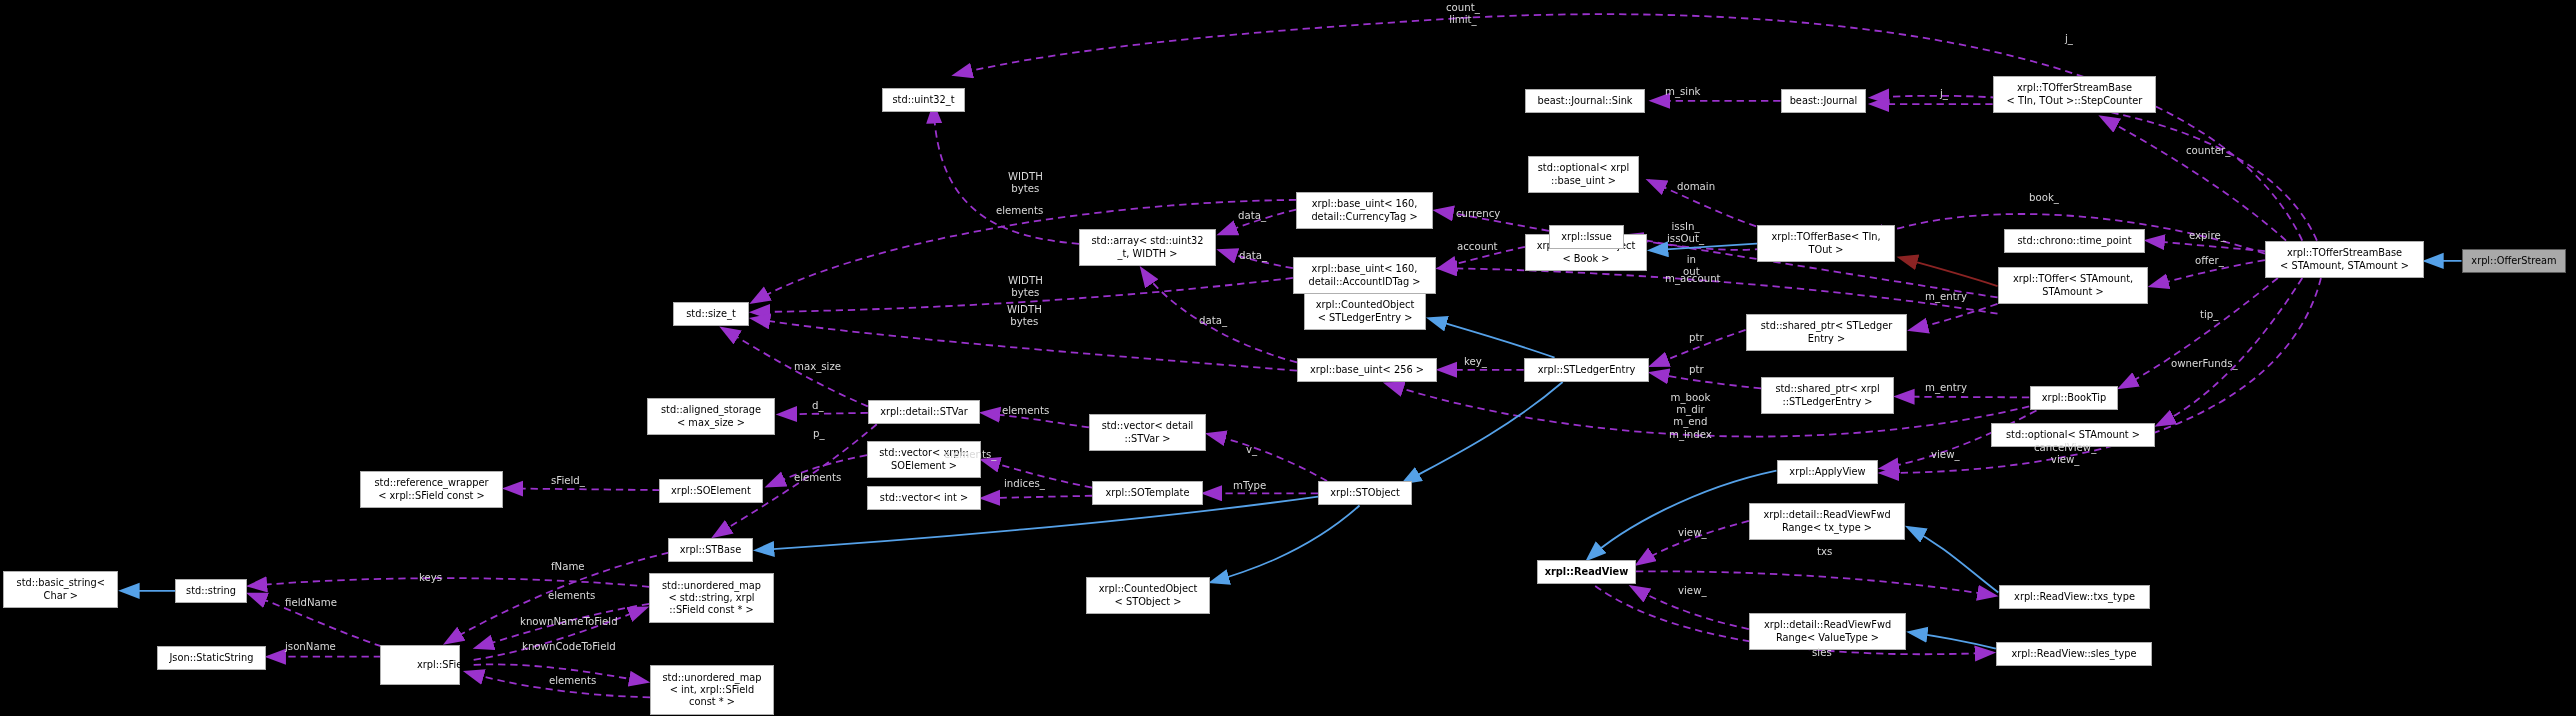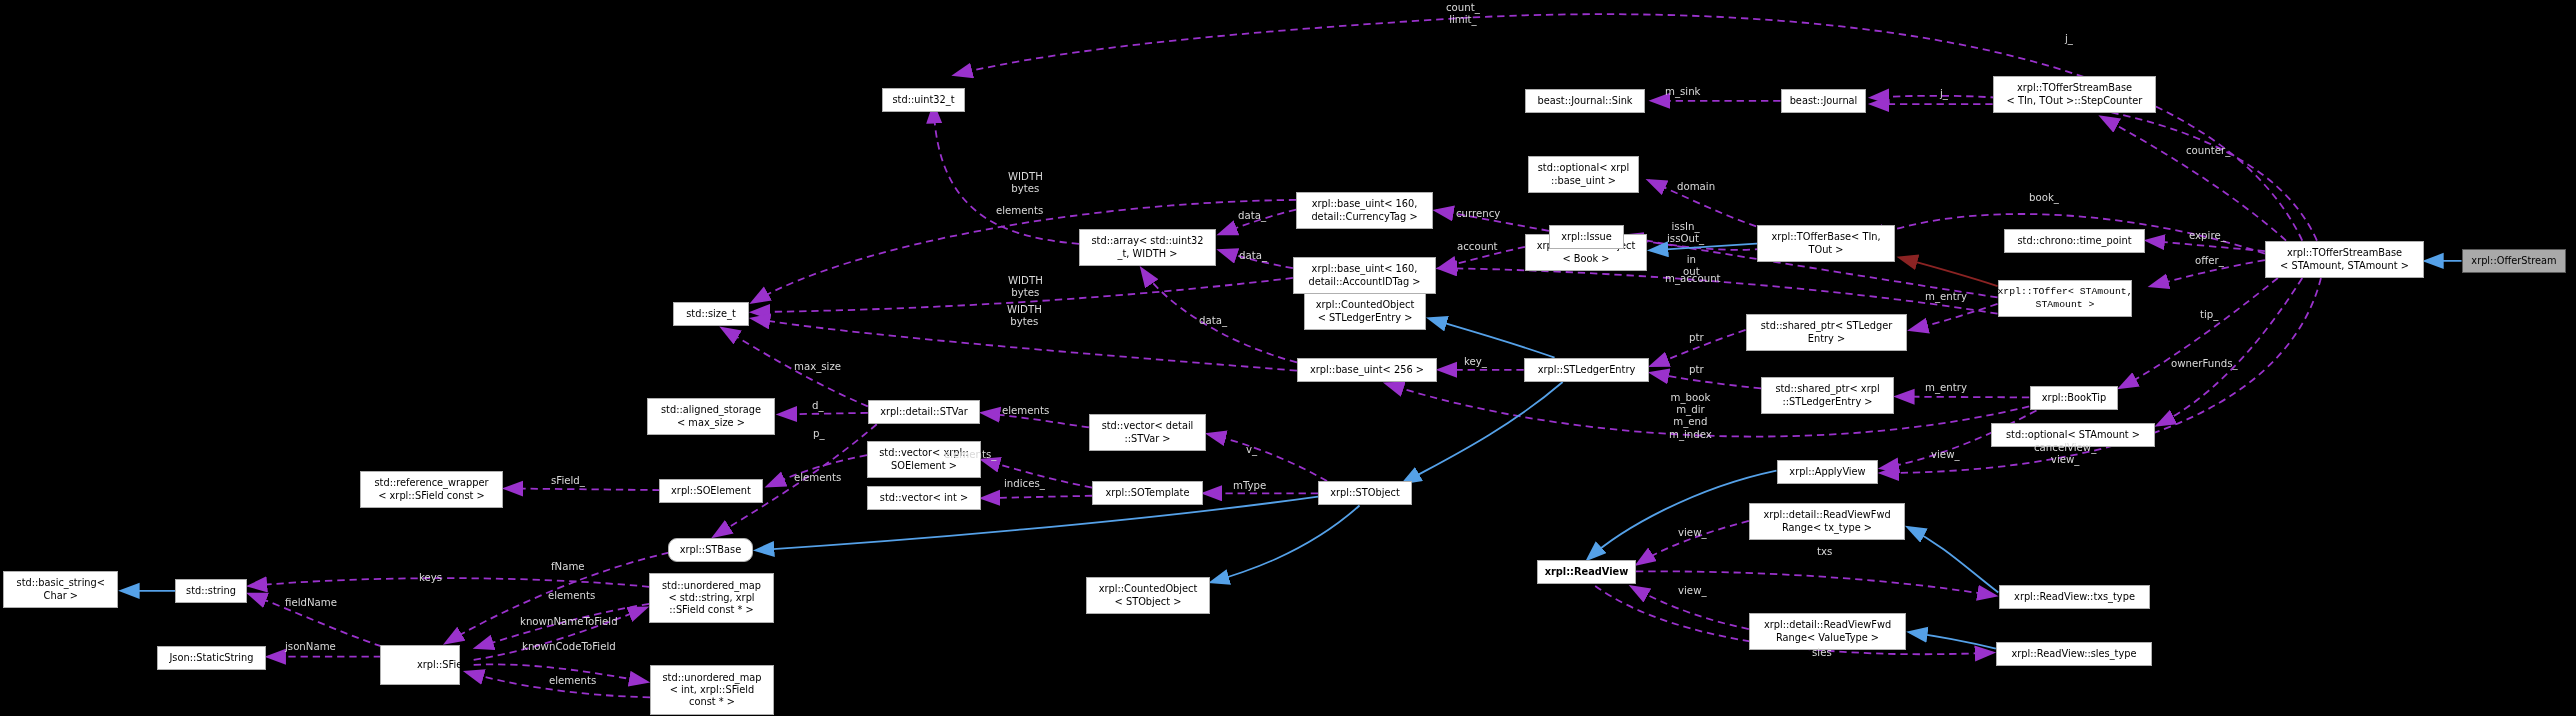--- a/index.html
+++ b/index.html
@@ -111,21 +111,21 @@
     <div class="node" style="left:1296px;top:192px;width:137px;height:37px;">xrpl::base_uint&lt; 160,
 detail::CurrencyTag &gt;</div>
     <div class="node" style="left:1079px;top:229px;width:137px;height:37px;">std::array&lt; std::uint32
 _t, WIDTH &gt;</div>
     <div class="node" style="left:1293px;top:257px;width:143px;height:37px;">xrpl::base_uint&lt; 160,
 detail::AccountIDTag &gt;</div>
     <div class="node" style="left:1549px;top:225px;width:75px;height:24.4px;">xrpl::Issue</div>
     <div class="node" style="left:1757px;top:225px;width:138px;height:37px;">xrpl::TOfferBase&lt; TIn,
 TOut &gt;</div>
     <div class="node" style="left:2004px;top:229px;width:141px;height:24.4px;">std::chrono::time_point</div>
-    <div class="node" style="left:1998px;top:280px;width:134px;height:37px;font-family:Liberation Mono, monospace;">xrpl::TOffer&lt; STAmount,
+    <div class="node" style="left:1998px;top:267px;width:150px;height:37px;">xrpl::TOffer&lt; STAmount,
 STAmount &gt;</div>
     <div class="node" style="left:2265px;top:241px;width:159px;height:37px;">xrpl::TOfferStreamBase
 &lt; STAmount, STAmount &gt;</div>
     <div class="node focus" style="left:2462px;top:249px;width:104px;height:24.4px;">xrpl::OfferStream</div>
     <div class="node" style="left:1304px;top:293px;width:122px;height:37px;">xrpl::CountedObject
 &lt; STLedgerEntry &gt;</div>
     <div class="node" style="left:1297px;top:358px;width:140px;height:24.4px;">xrpl::base_uint&lt; 256 &gt;</div>
     <div class="node" style="left:1524px;top:358px;width:125px;height:24.4px;">xrpl::STLedgerEntry</div>
     <div class="node" style="left:1746px;top:314px;width:161px;height:37px;">std::shared_ptr&lt; STLedger
 Entry &gt;</div>
@@ -140,21 +140,21 @@
     <div class="node" style="left:1089px;top:414px;width:117px;height:37px;">std::vector&lt; detail
 ::STVar &gt;</div>
     <div class="node" style="left:867px;top:441px;width:114px;height:37px;">std::vector&lt; xrpl::
 SOElement &gt;</div>
     <div class="node" style="left:867px;top:486px;width:114px;height:24.4px;">std::vector&lt; int &gt;</div>
     <div class="node" style="left:1092px;top:481px;width:111px;height:24.4px;">xrpl::SOTemplate</div>
     <div class="node" style="left:1318px;top:481px;width:94px;height:24.4px;">xrpl::STObject</div>
     <div class="node" style="left:360px;top:471px;width:143px;height:37px;">std::reference_wrapper
 &lt; xrpl::SField const &gt;</div>
     <div class="node" style="left:659px;top:479px;width:104px;height:24.4px;">xrpl::SOElement</div>
-    <div class="node" style="left:668px;top:538px;width:85px;height:24.4px;border-radius:9px;">xrpl::STBase</div>
+    <div class="node" style="left:668px;top:538px;width:85px;height:24.4px;">xrpl::STBase</div>
     <div class="node" style="left:3.3px;top:571px;width:115px;height:37px;">std::basic_string&lt;
 Char &gt;</div>
     <div class="node" style="left:175px;top:579px;width:72px;height:24.4px;">std::string</div>
     <div class="node" style="left:157px;top:646px;width:109px;height:24.4px;">Json::StaticString</div>
     <div class="node" style="left:380px;top:645px;width:80px;height:40px;padding-left:48px;">xrpl::SField</div>
     <div class="node" style="left:649px;top:573px;width:125px;height:50px;">std::unordered_map
 &lt; std::string, xrpl
 ::SField const * &gt;</div>
     <div class="node" style="left:650px;top:665px;width:124px;height:50px;">std::unordered_map
 &lt; int, xrpl::SField

